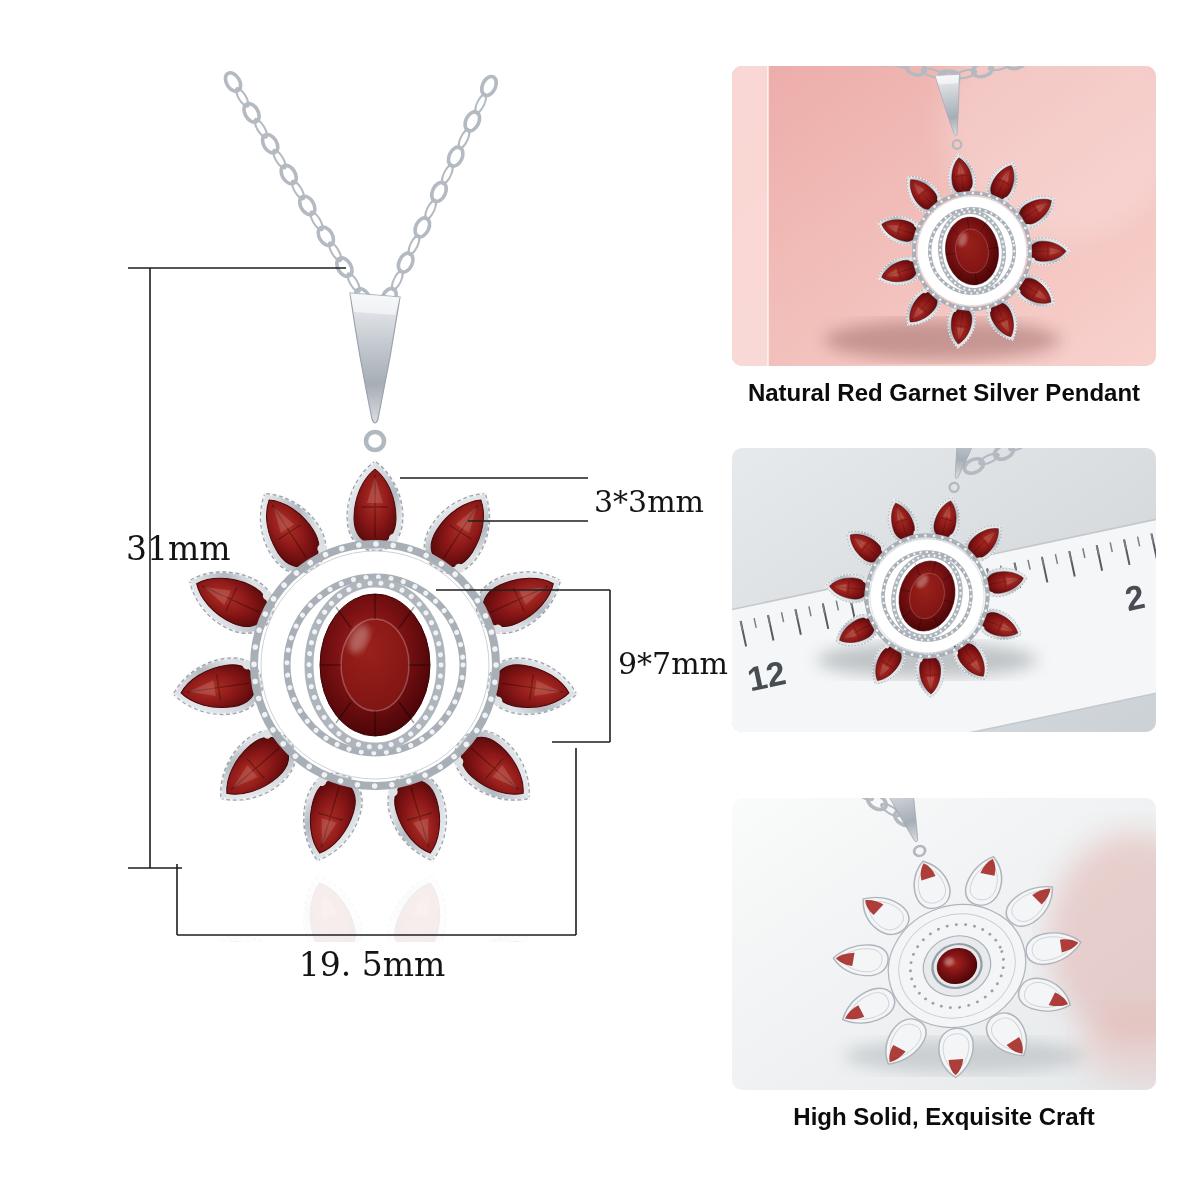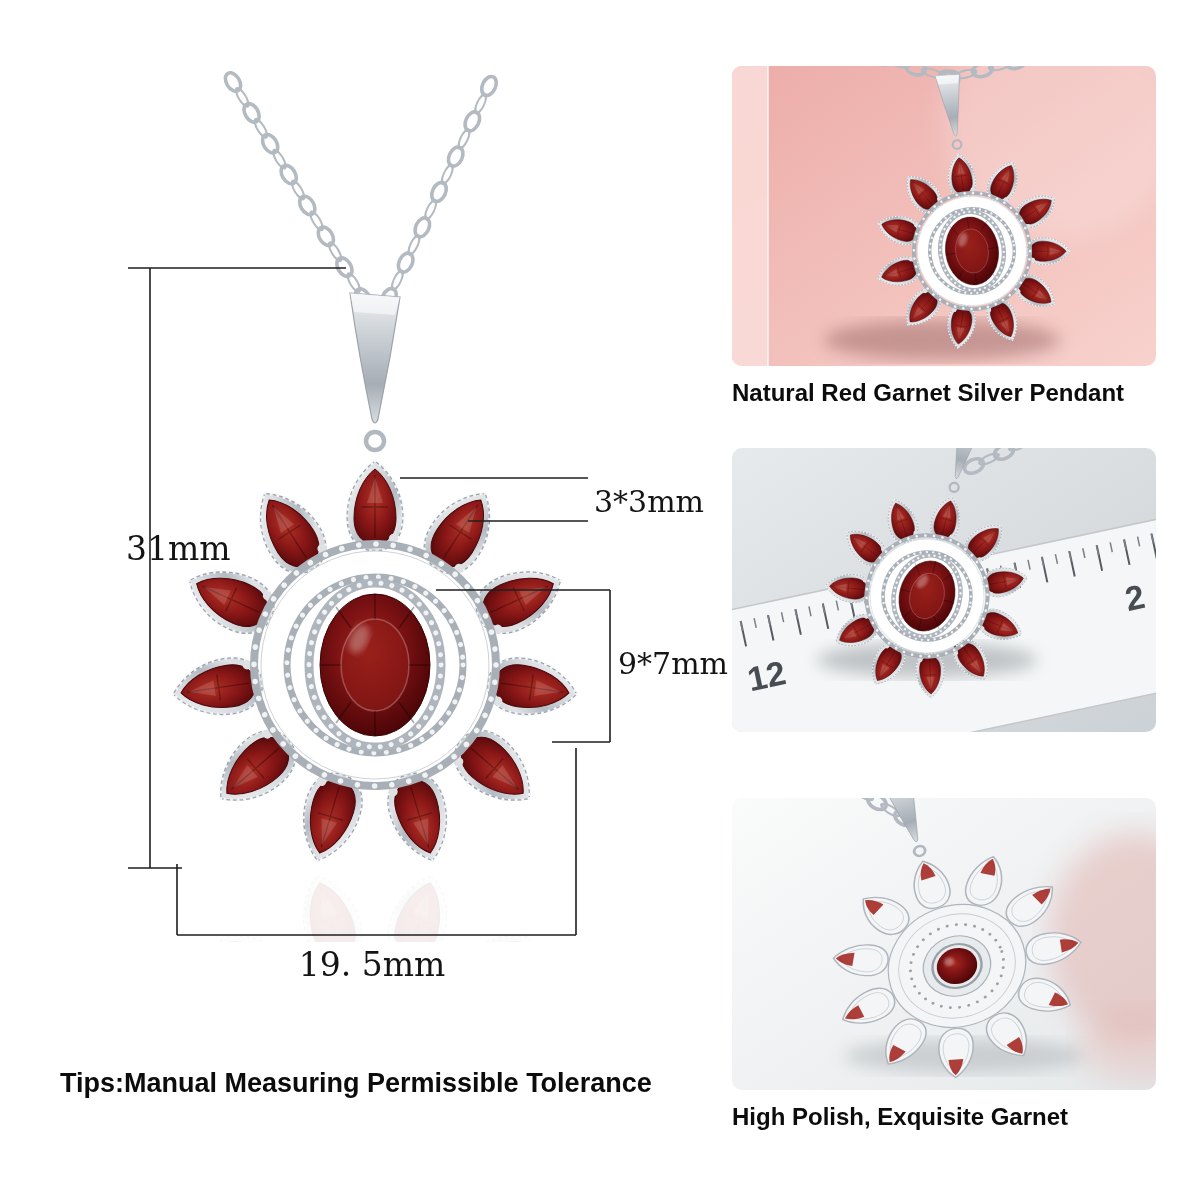--- a/index.html
+++ b/index.html
@@ -3,21 +3,21 @@
 <meta charset="utf-8">
 <style>
   html,body{margin:0;padding:0;background:#fff;}
   .stage{position:relative;width:1200px;height:1200px;background:#fff;overflow:hidden;
          font-family:"Liberation Sans",sans-serif;}
   #mainArt{position:absolute;left:0;top:0;}
   svg text.dim{font-family:"DejaVu Serif",serif;fill:#141414;}
   svg text.ruler-num{font-family:"Liberation Sans",sans-serif;font-weight:600;fill:#474d52;}
   figure.photo{position:absolute;left:732px;width:424px;margin:0;}
   figure.photo svg{display:block;border-radius:10px;}
-  figure.photo figcaption{margin-top:13px;text-align:left;
+  figure.photo figcaption{margin-top:13px;text-align:center;
     font:700 24px "Liberation Sans",sans-serif;color:#0c0c0c;}
   figure.p1{top:66px;} figure.p2{top:448px;} figure.p3{top:798px;}
   .tips{position:absolute;left:60px;top:1068px;
     font:700 27px "Liberation Sans",sans-serif;color:#0c0c0c;}
 </style>
 </head>
 <body>
 
 <div class="stage">
 
@@ -270,17 +270,16 @@
           <use href="#chainLink" transform="translate(158.5,12) rotate(-59.34933204294714) scale(0.55,1)"></use>
           <use href="#chainLink" transform="translate(145,4) rotate(-59.34933204294714)"></use>
           <use href="#chainLink" transform="translate(131.5,-4) rotate(-59.34933204294714) scale(0.55,1)"></use>
           <use href="#chainLink" transform="translate(118,-12) rotate(-59.34933204294714)"></use>
         </g>
       <g transform="translate(225,168) rotate(-18) scale(0.62,0.54)">
         <use href="#bail"></use>
         <use href="#flowerBack"></use>
       </g>
     </svg>
-    <figcaption>High Polish, Exquisite Garnet</figcaption>
+    <figcaption>High Solid, Exquisite Craft</figcaption>
   </figure>
 
-  <div class="tips">Tips:Manual Measuring Permissible Tolerance</div>
 </div>
 
 </body></html>

